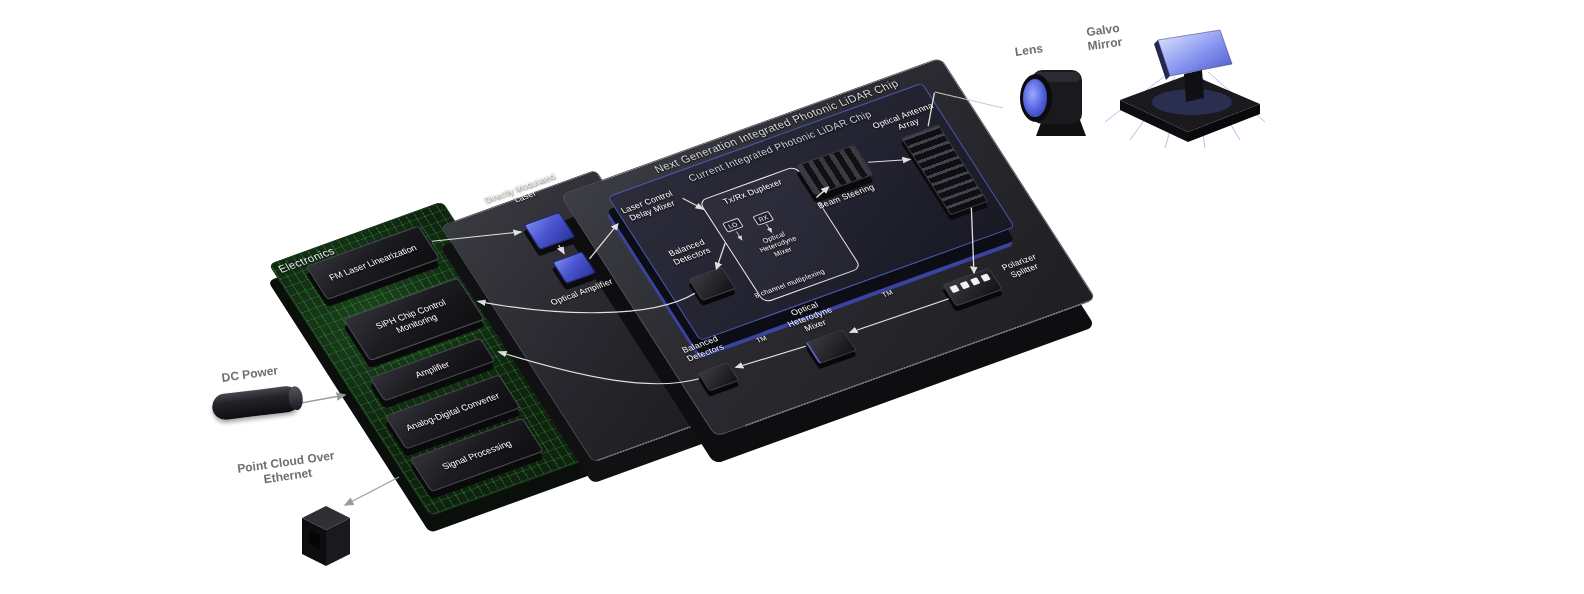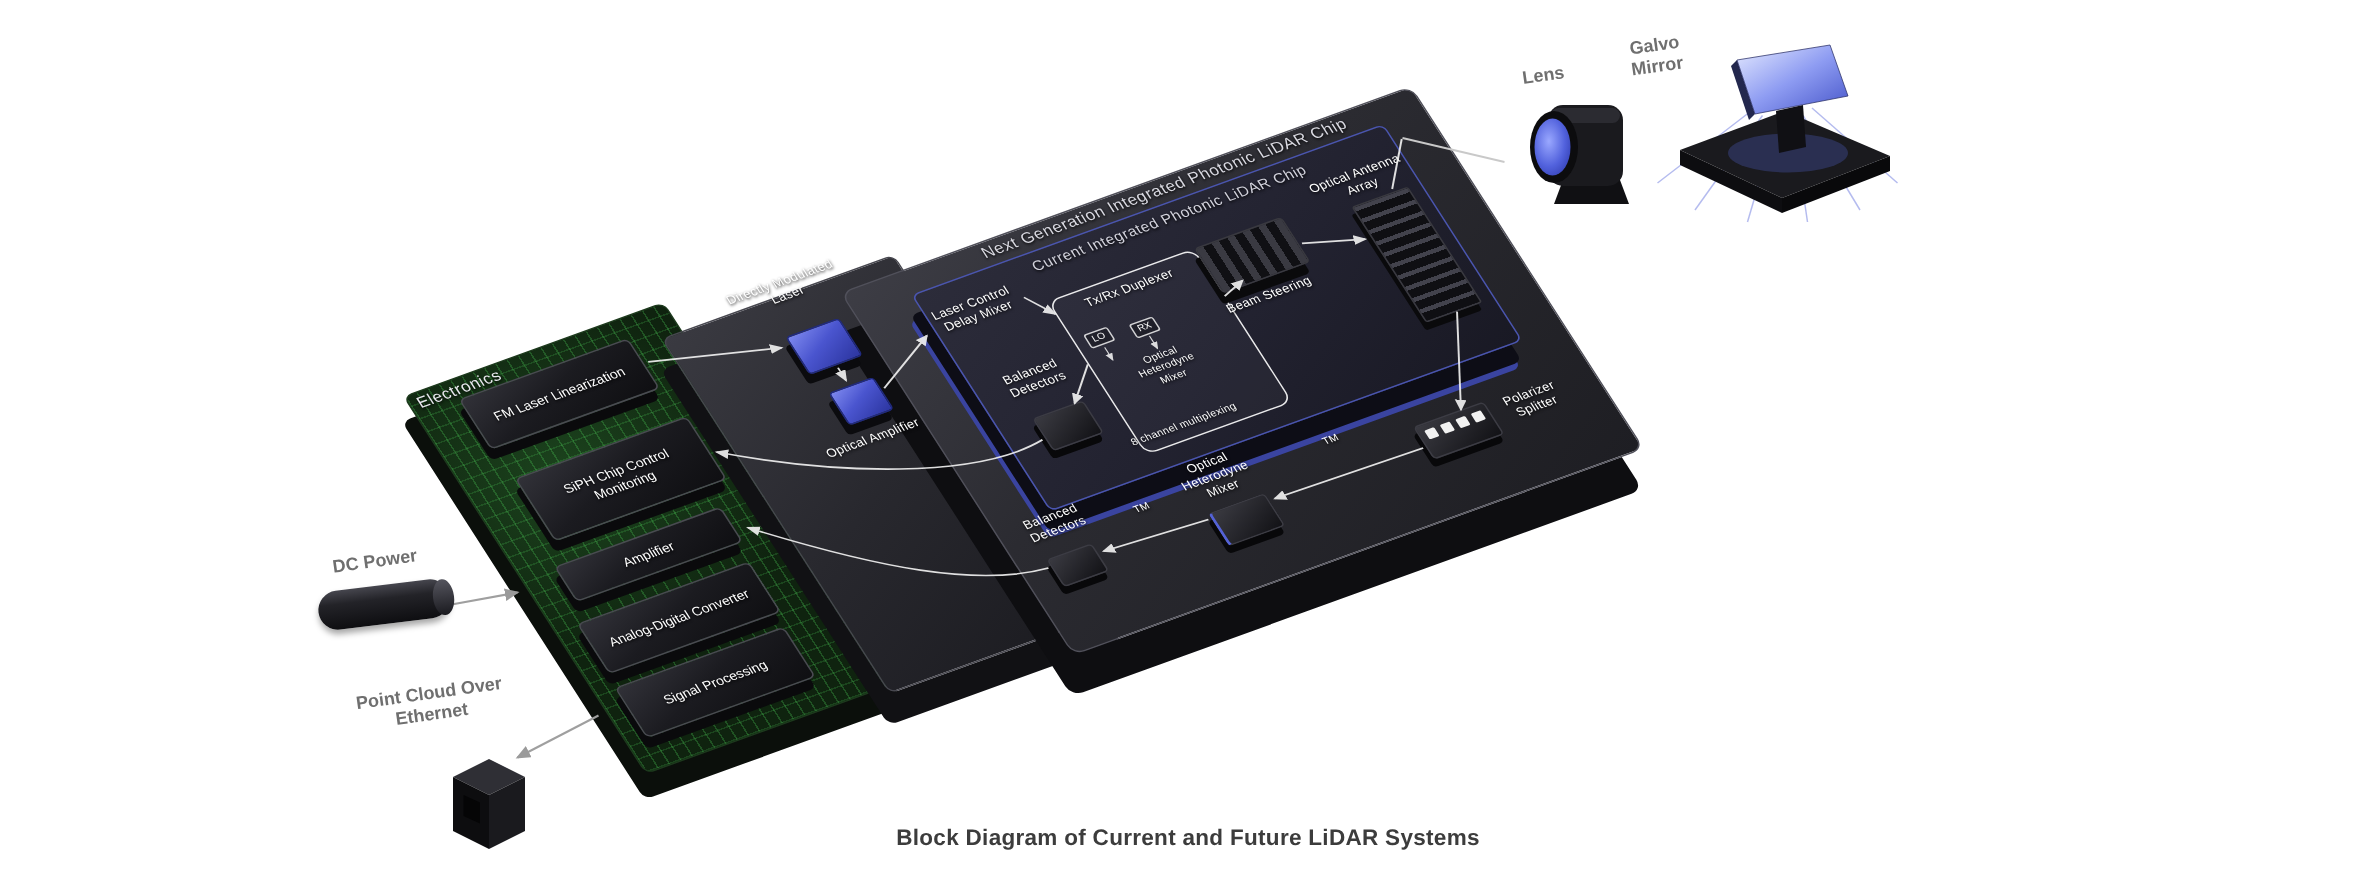--- a/index.html
+++ b/index.html
@@ -218,14 +218,13 @@
     </g>
     <polygon points="20,78 90,52 160,82 88,110" fill="#1a1a1e"></polygon>
     <polygon points="20,78 88,110 88,120 20,88" fill="#0d0d10"></polygon>
     <polygon points="88,110 160,82 160,92 88,120" fill="#09090b"></polygon>
     <ellipse cx="92" cy="80" rx="40" ry="13" fill="rgba(90,110,235,0.25)"></ellipse>
     <polygon points="84,52 102,48 104,76 86,80" fill="#101014"></polygon>
     <polygon points="58,18 70,54 66,58 54,22" fill="#23284e"></polygon>
     <polygon points="58,18 120,8 132,42 70,54" fill="url(#mg)" stroke="#2a2f66" stroke-width="0.5"></polygon>
   </svg>
 
-  <div class="caption">Block Diagram of Current and Future LiDAR Systems</div>
 </div>
 
 </body></html>

